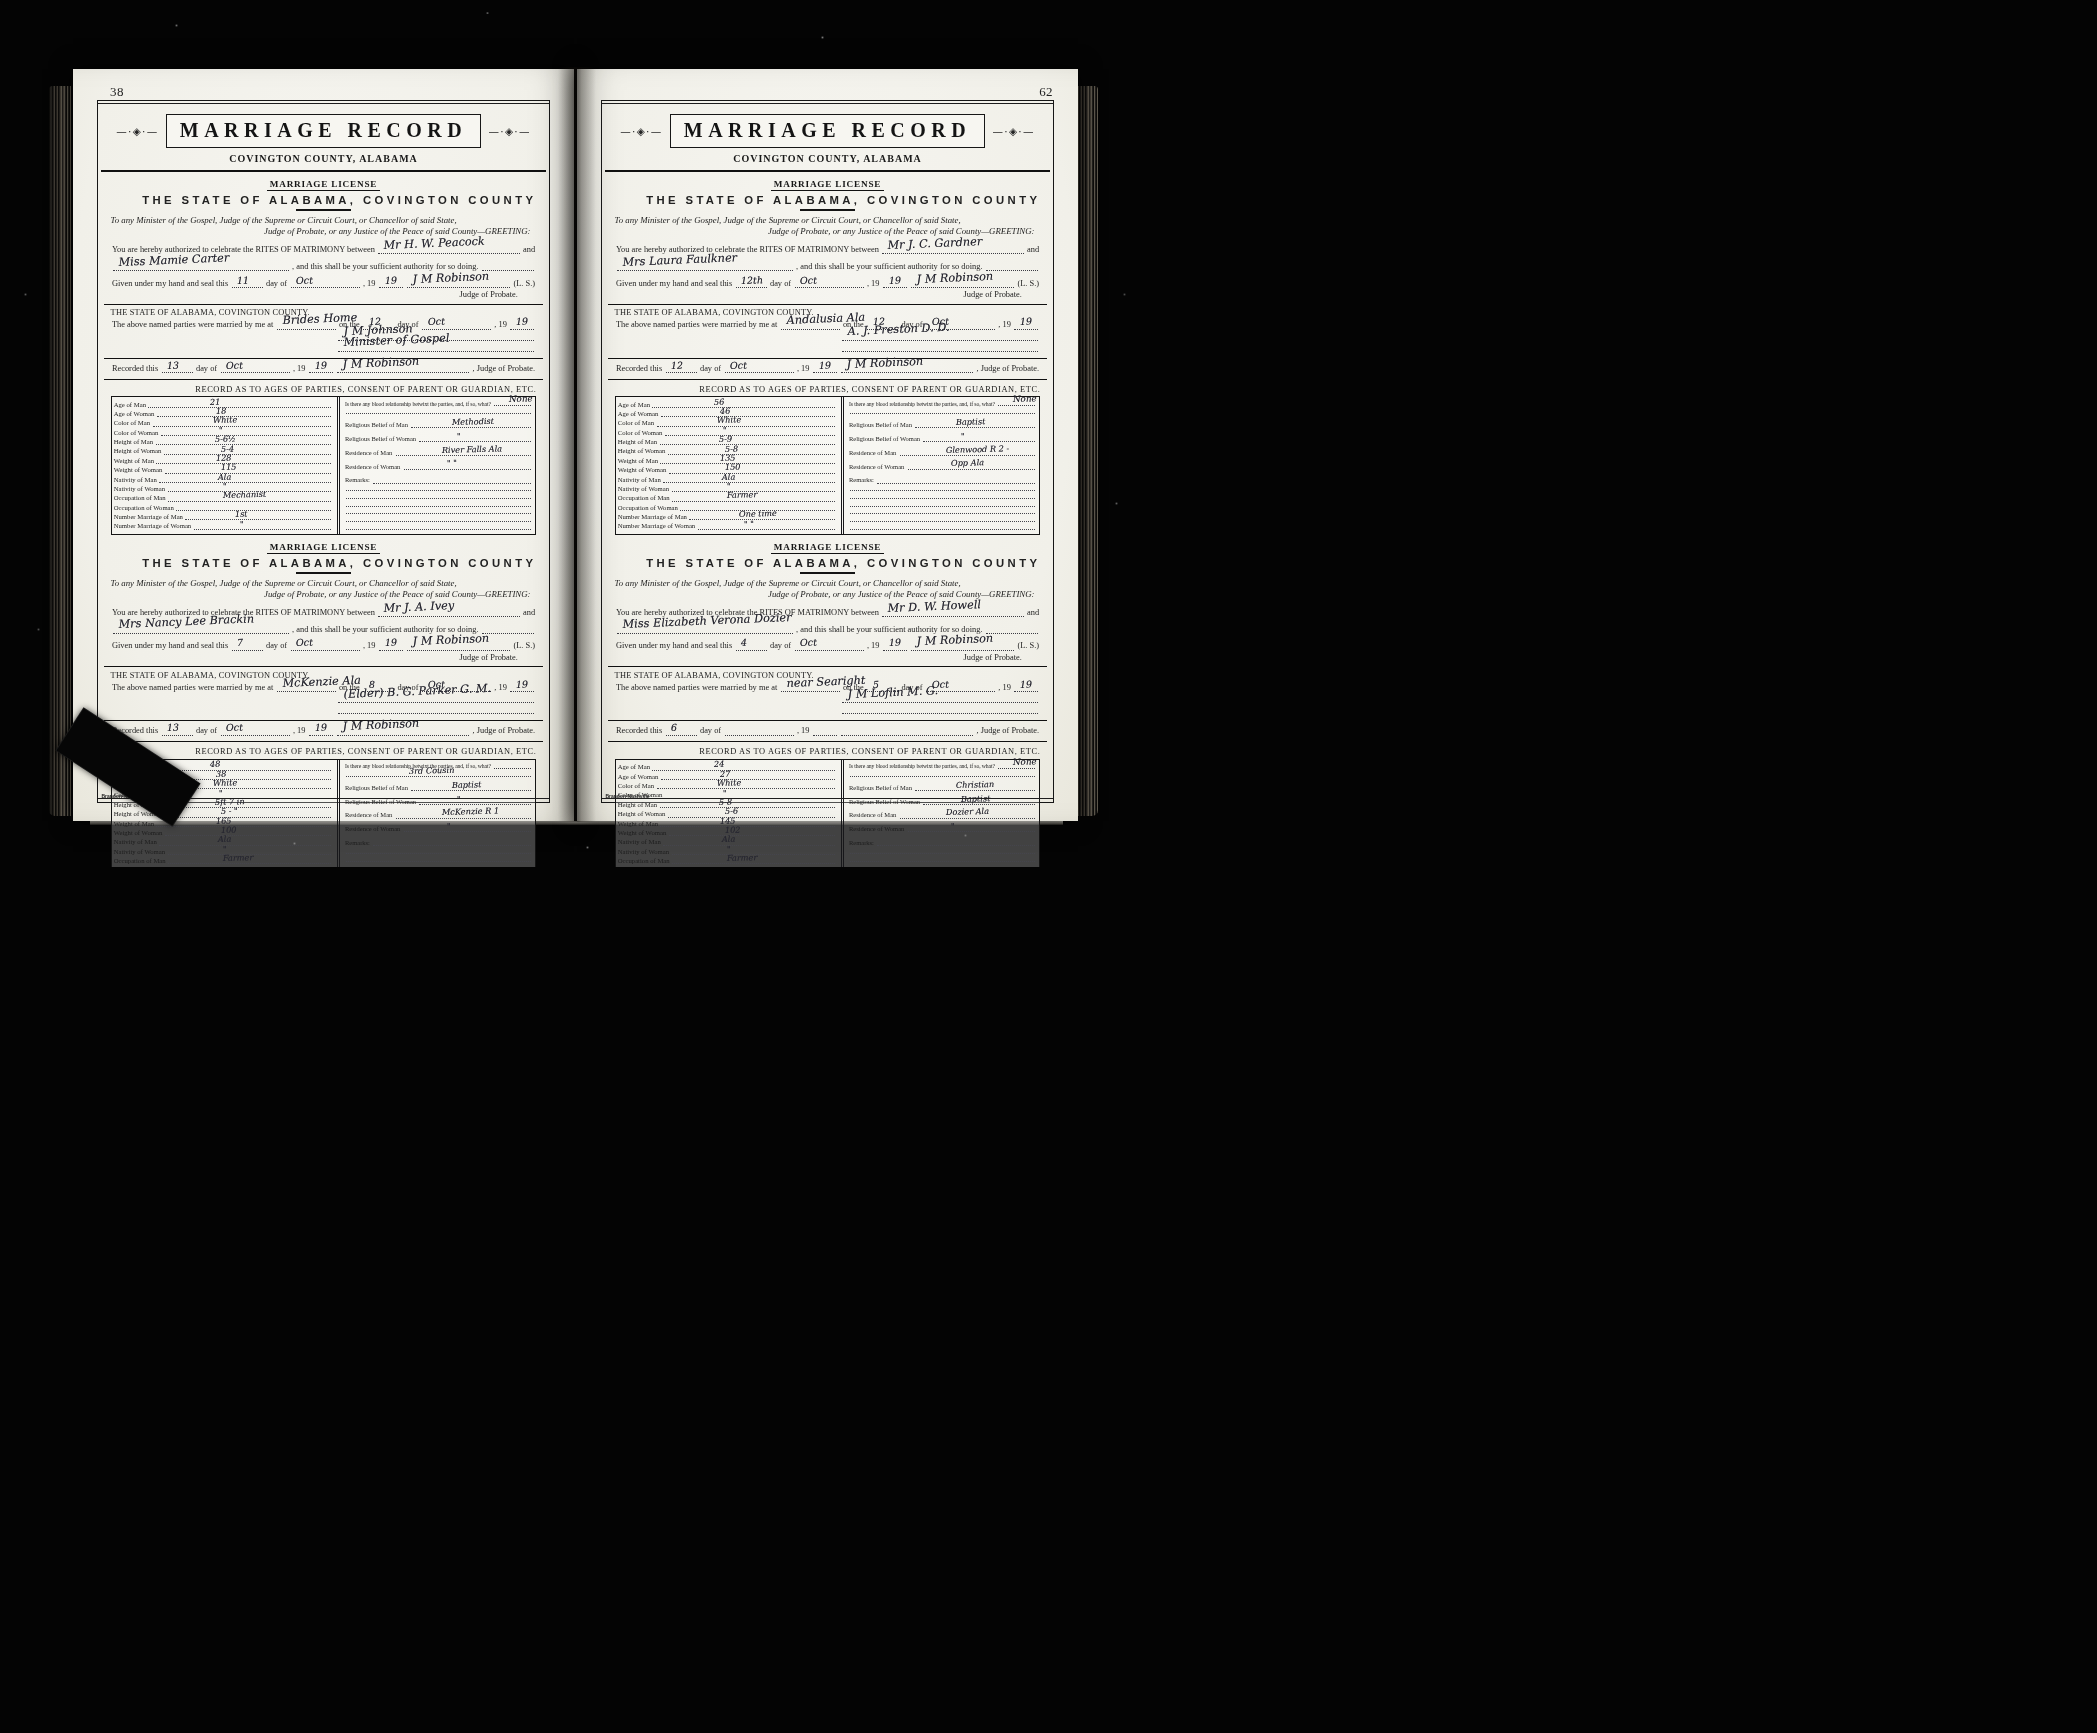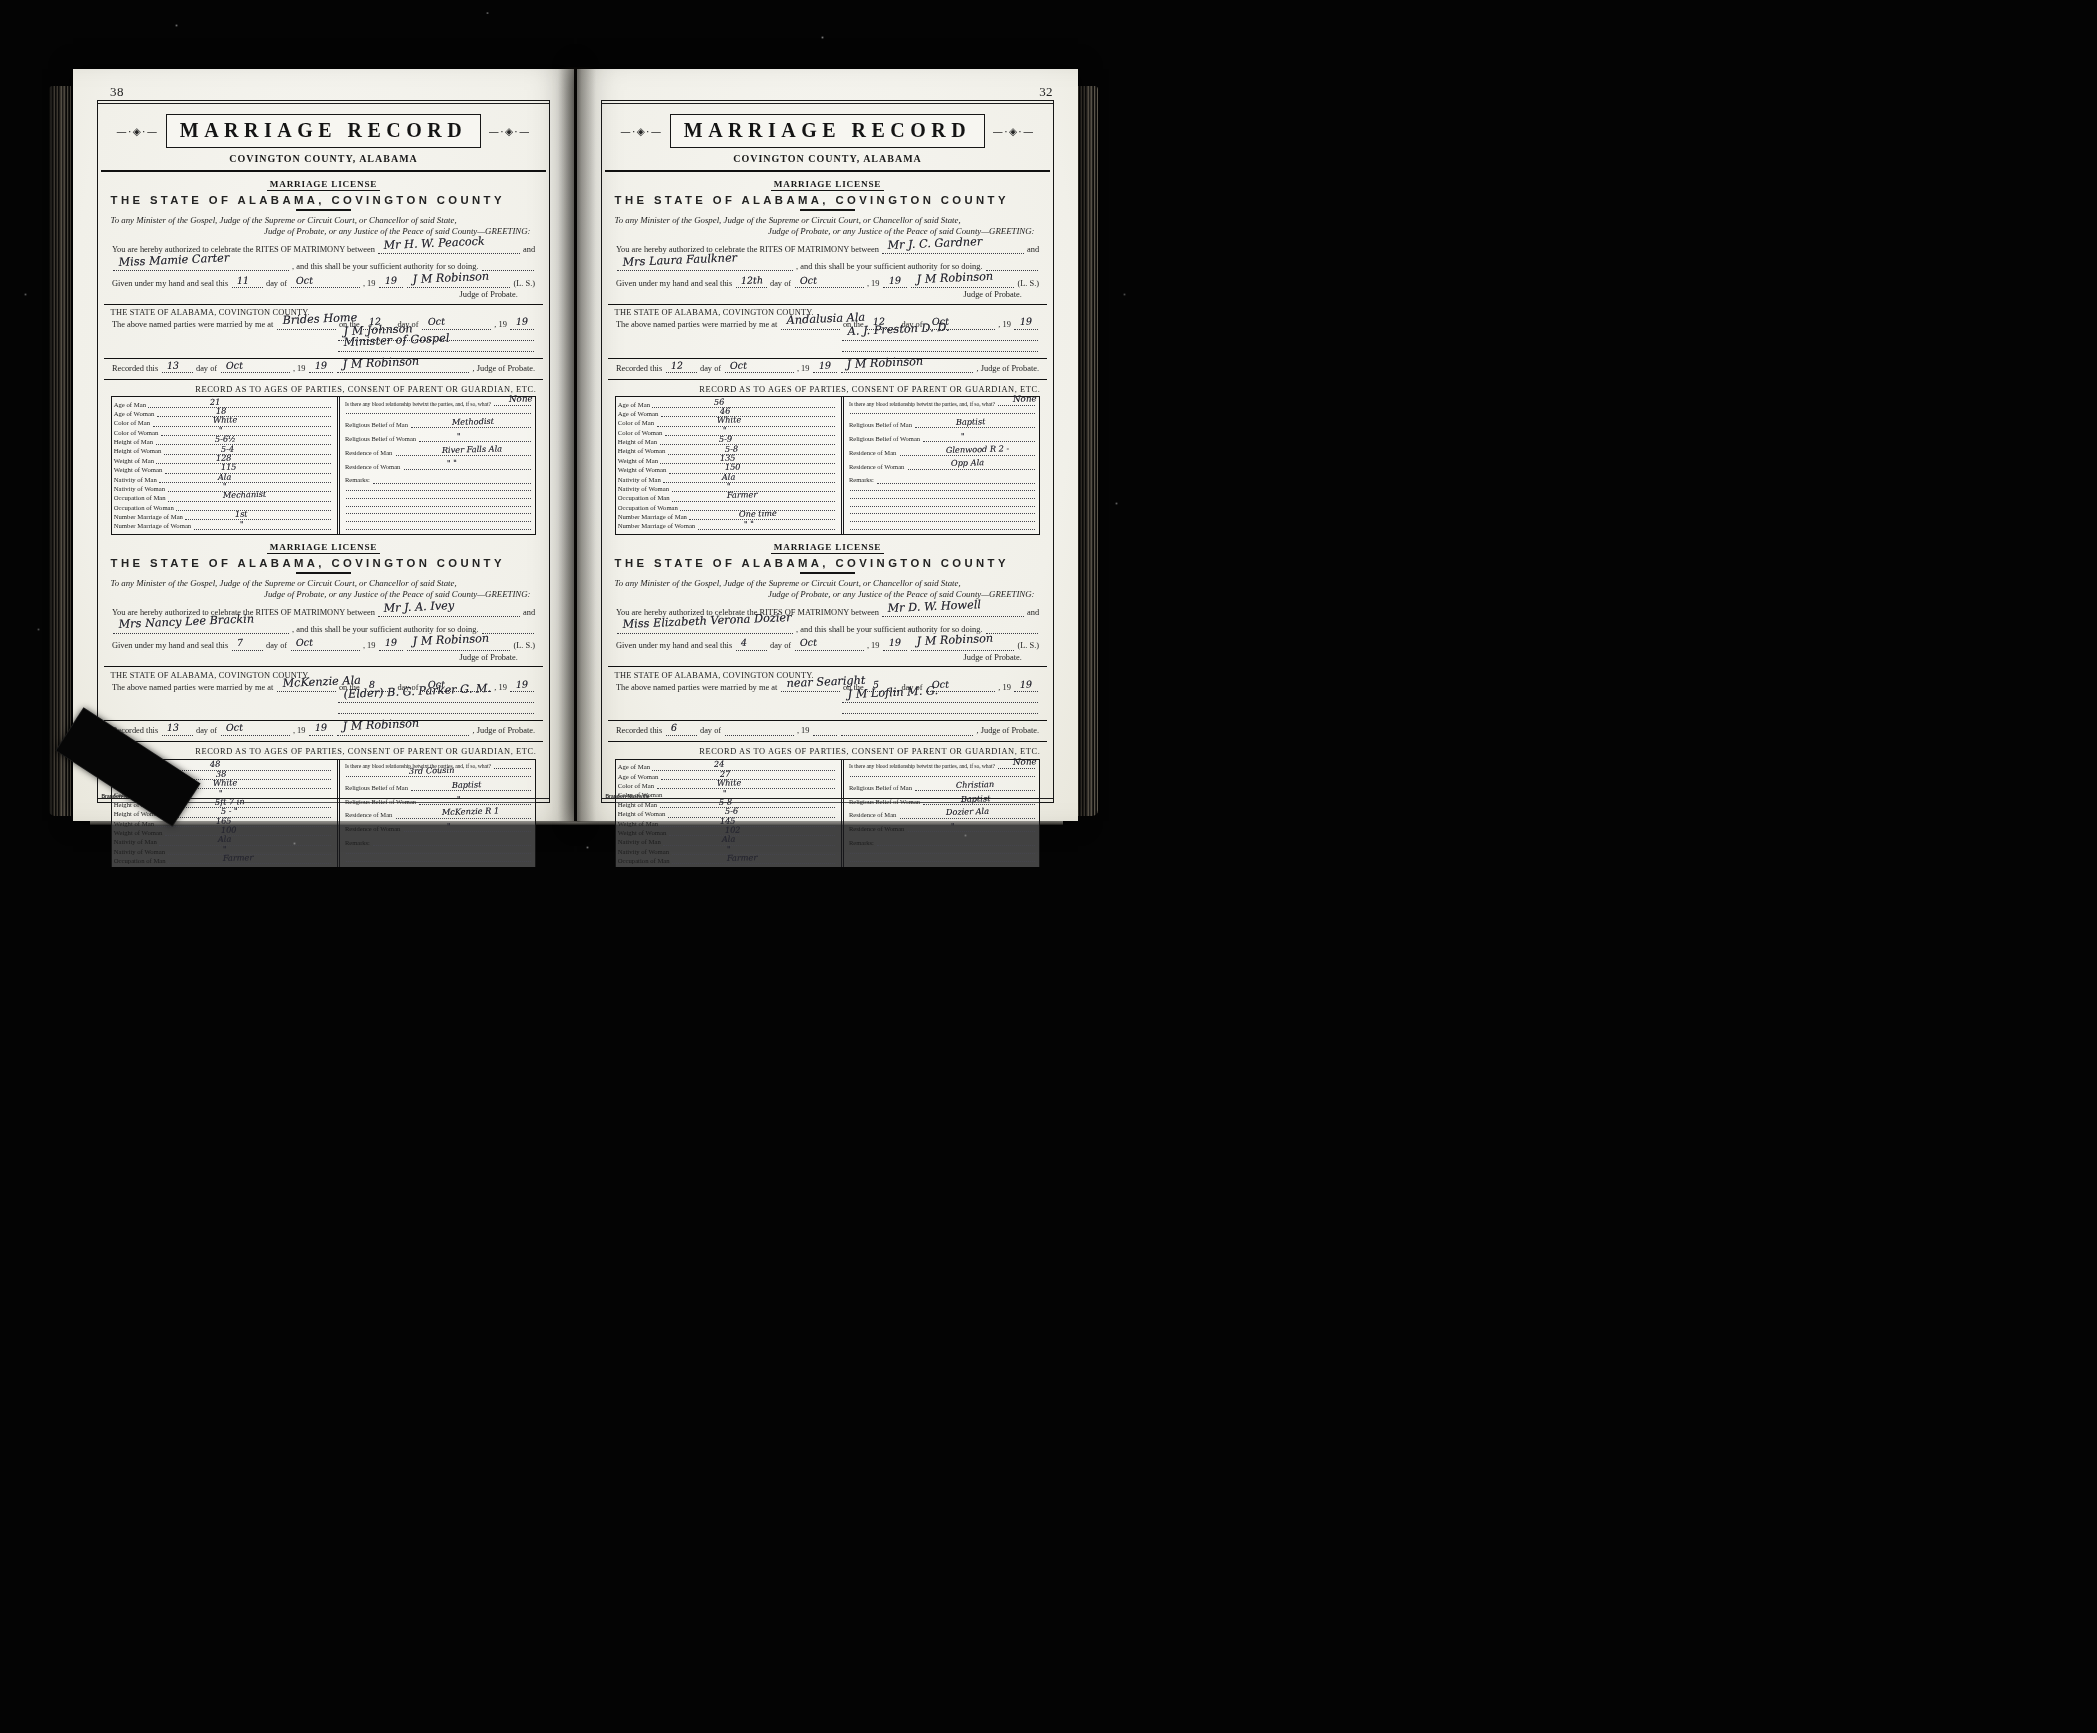--- a/index.html
+++ b/index.html
@@ -49,21 +49,21 @@
   .mr-box { border:1.5px solid #171717; padding:4.2px 12.6px 5px; background:#f7f6f1;text-align:right; }
   .mr-title { font-size:20px; font-weight:bold; letter-spacing:5.5px; color:#141414; white-space:nowrap; }
   .county { text-align:center; font-size:10px; font-weight:bold; letter-spacing:1px; margin-top:5px; color:#181818; }
   .double-rule { margin:6.7px -10px 0; height:1.7px; border-top:1.3px solid #101010; border-bottom:0.6px solid #101010; }
 
   
   .license { margin-top:1.7px; }
   .center { text-align:center; }
   .license-heading { display:inline-block; font-size:9.2px; font-weight:bold; letter-spacing:0.8px;
     border-bottom:1.3px solid #111; padding:0 2.5px 0.8px; margin-top:5px; color:#161616; }
-  .state-heading { text-align:left; font-family:"Liberation Sans",sans-serif; font-size:11.3px;
+  .state-heading { text-align:right; font-family:"Liberation Sans",sans-serif; font-size:11.3px;
     font-weight:bold; letter-spacing:3.4px; color:#222; margin-top:3.4px; white-space:nowrap; }
   .state-underline { width:55px; margin:2.9px auto 0; height:1.7px; border-top:1px solid #141414; border-bottom:0.4px solid #141414; }
 
   .greet { font-style:italic; font-size:8.8px; line-height:1.25; color:#1b1b1b; }
   .greet.g1 { margin-top:4.2px; }
   .greet.g2 { text-align:right; padding-right:5.9px; }
 
   .fill-line { display:flex; align-items:flex-end; font-size:8.4px; line-height:1.3; color:#1d1d1d; }
   .printed { white-space:nowrap; padding:0 1.3px; }
   .blank { position:relative; flex:1 1 auto; min-width:14.3px; border-bottom:0.8px dotted #3c3c44; margin:0 2.1px 1.7px; height:0.8px; }
@@ -620,21 +620,21 @@
                 </div>
     </div>
   </div>
 </section>
 </div>
       <div class="printer-mark">Brandon-Nashville</div>
     </div>
   </div>
 
   <div class="page right">
-    <div class="page-number pn-right">32</div>
+    <div class="page-number pn-right">62</div>
     <div class="frame">
       <header>
         <div class="mr-row">
           <span class="flourish">—·◈·—</span>
           <div class="mr-box">
             <h1 class="mr-title">MARRIAGE RECORD</h1>
           </div>
           <span class="flourish">—·◈·—</span>
         </div>
         <div class="county">COVINGTON COUNTY, ALABAMA</div>

